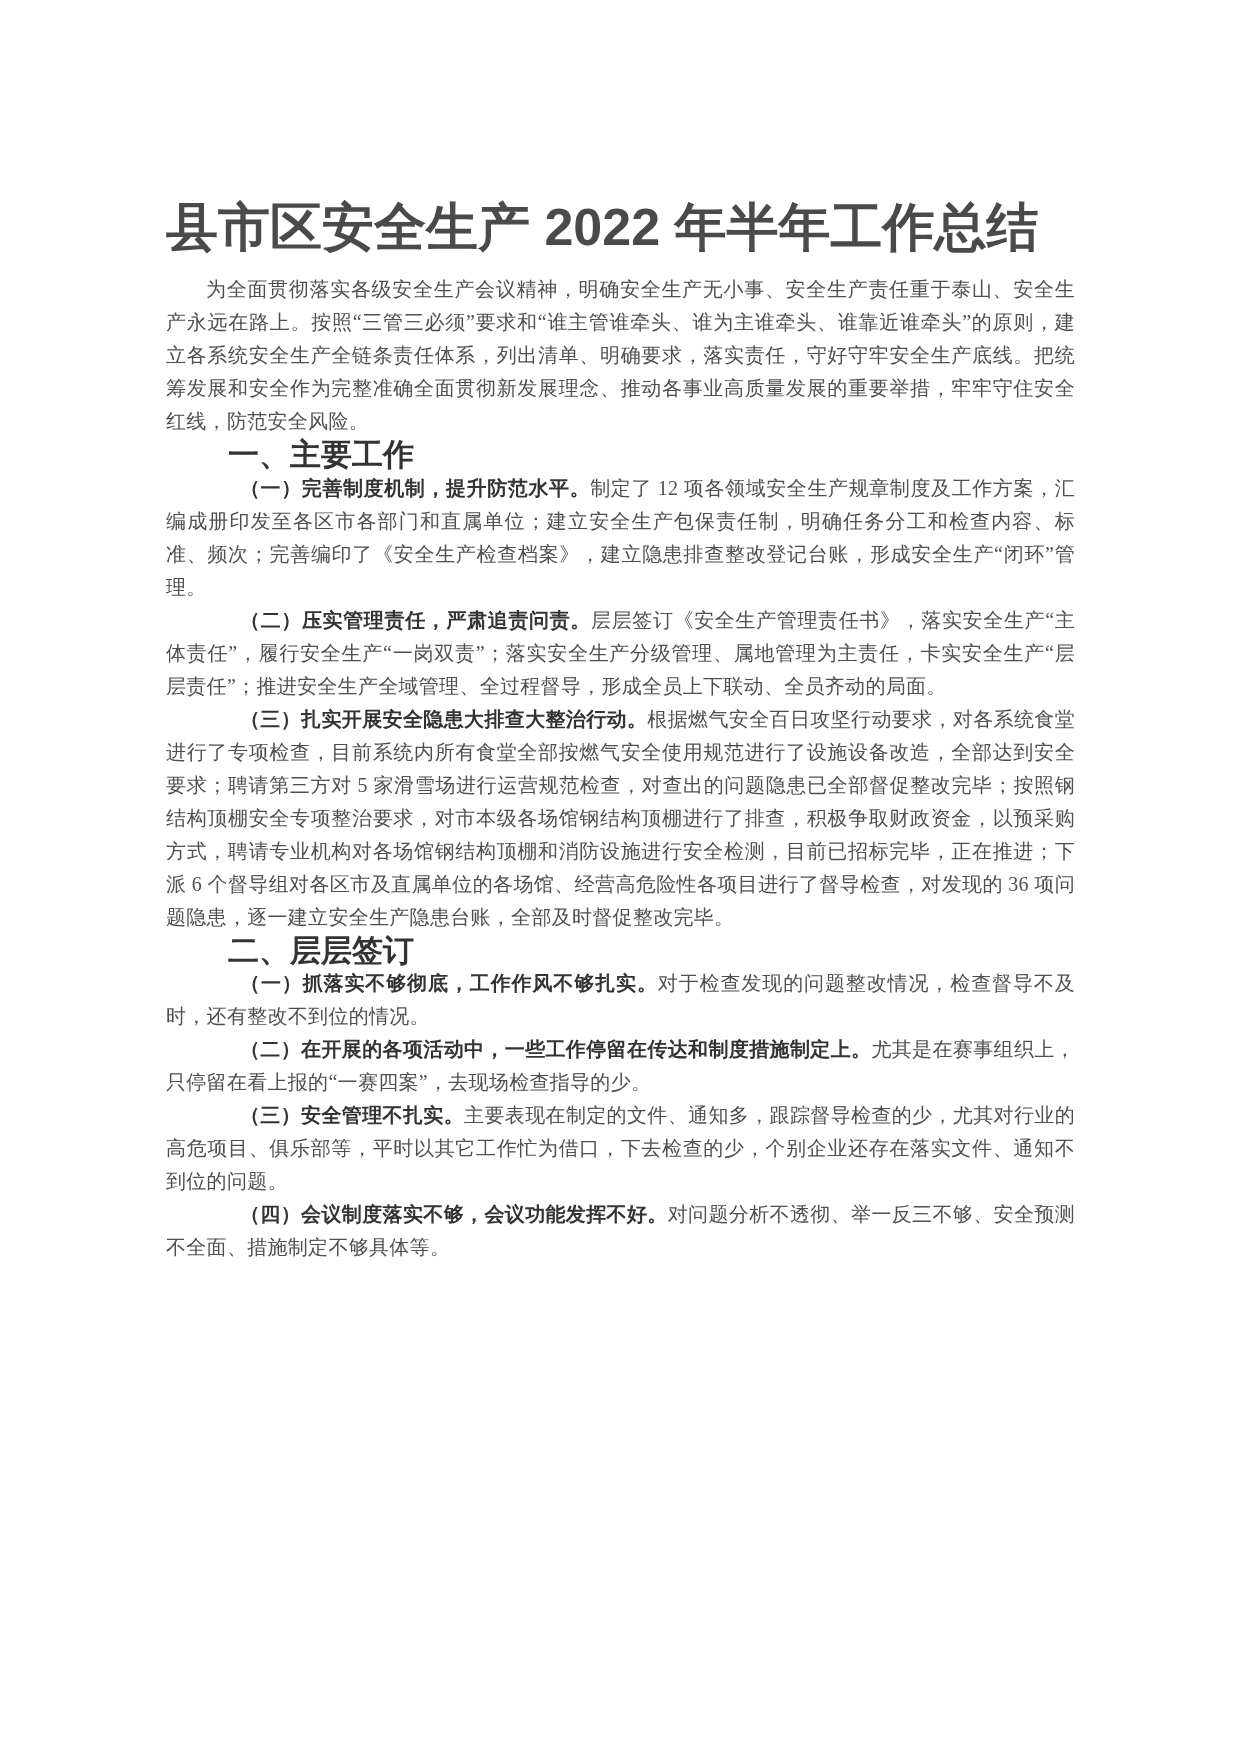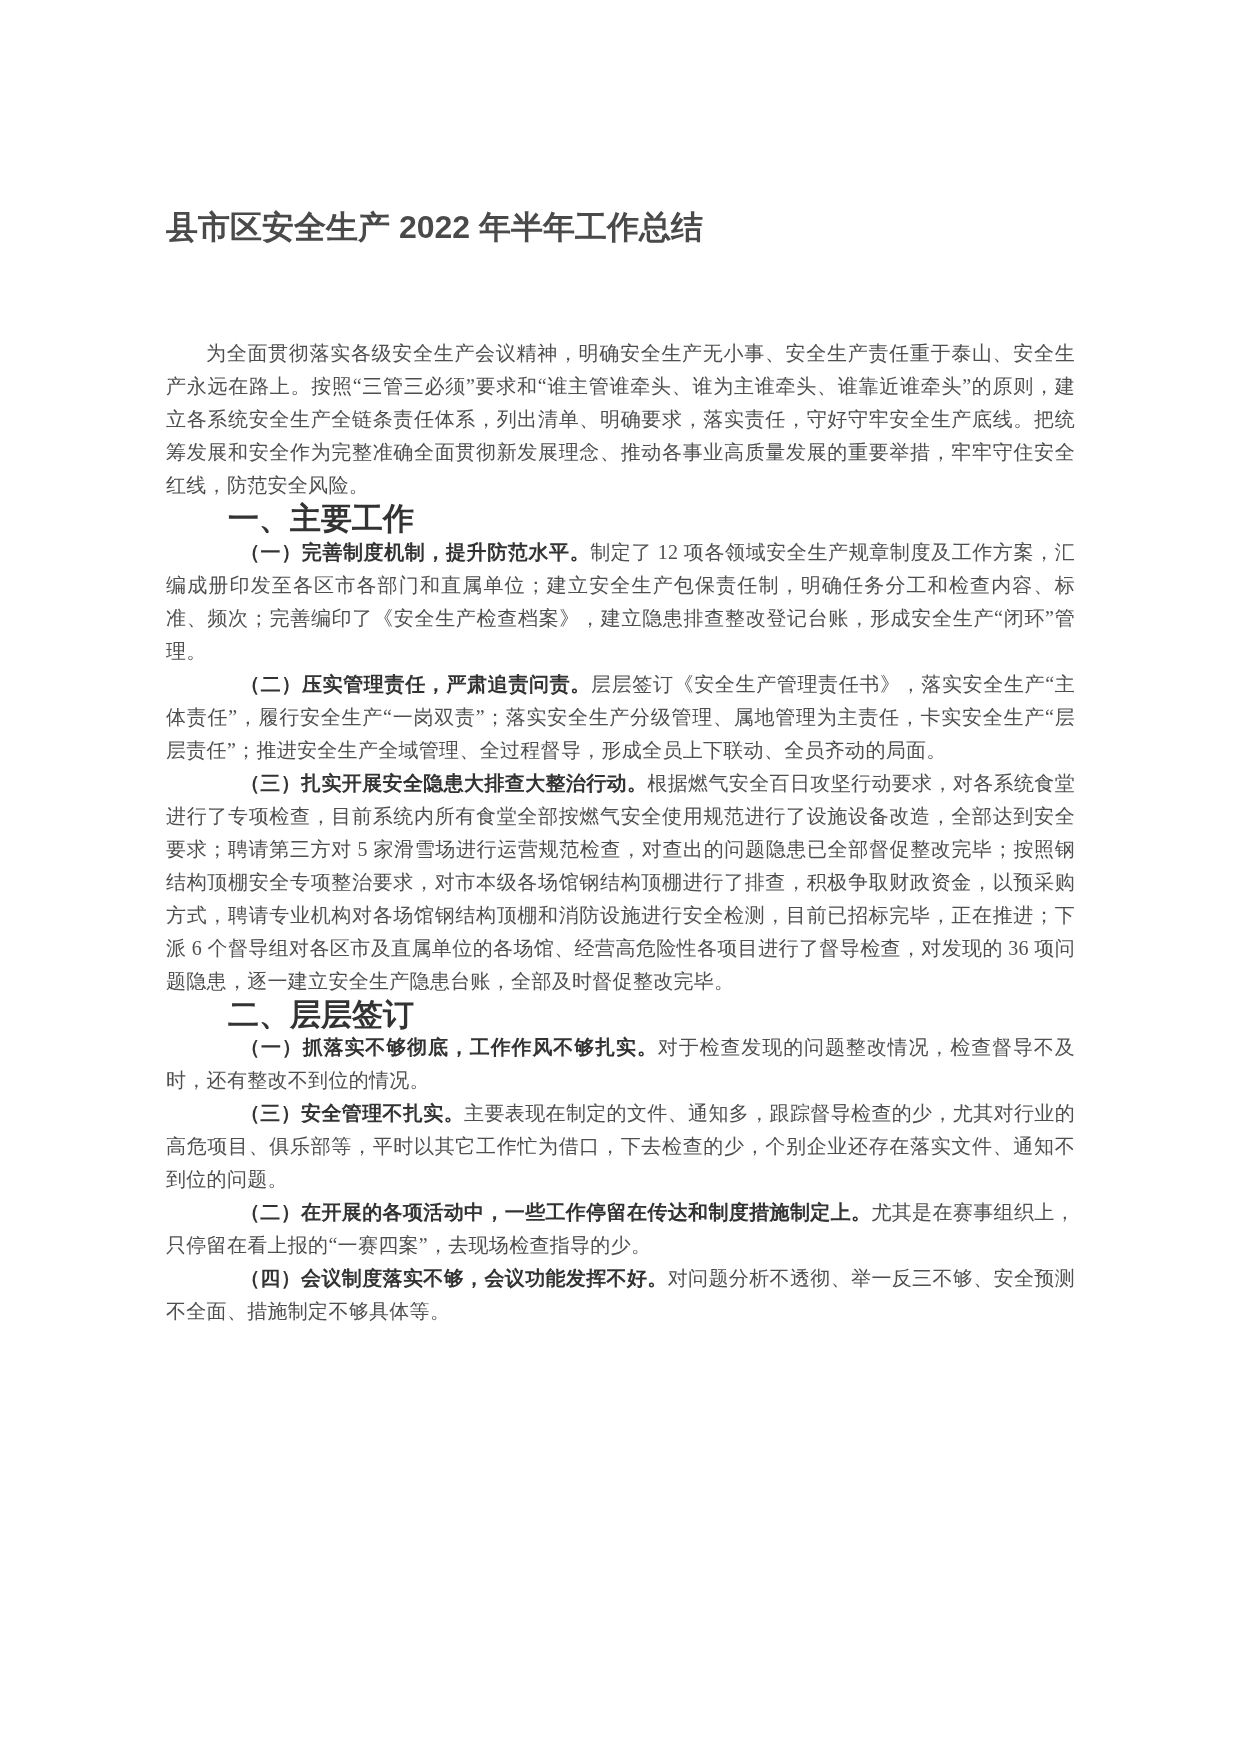--- a/index.html
+++ b/index.html
@@ -16,27 +16,27 @@
 
   .content {
     position: absolute;
     left: 166px;
     top: 205px;
     width: 909px;
   }
 
   .doc-title {
     font-family: "Liberation Sans", "DejaVu Sans", sans-serif;
-    font-size: 32px;
+    font-size: 52px;
     line-height: 44px;
     font-weight: 600;
     color: #4a4a4a;
     letter-spacing: 0px;
     white-space: nowrap;
-    margin-bottom: 88px;
+    margin-bottom: 24px;
   }
 
   .para {
     font-size: 20px;
     line-height: 33px;
     color: #4f4f4f;
     text-align: justify;
     text-indent: 2em;
     letter-spacing: 0.3px;
   }
@@ -73,20 +73,20 @@
 
     <p class="para"><span class="lead">（二）压实管理责任，严肃追责问责。</span><span>层层签订《安全生产管理责任书》，落实安全生产“主体责任”，履行安全生产“一岗双责”；落实安全生产分级管理、属地管理为主责任，卡实安全生产“层层责任”；推进安全生产全域管理、全过程督导，形成全员上下联动、全员齐动的局面。</span></p>
 
     <p class="para"><span class="lead">（三）扎实开展安全隐患大排查大整治行动。</span><span>根据燃气安全百日攻坚行动要求，对各系统食堂进行了专项检查，目前系统内所有食堂全部按燃气安全使用规范进行了设施设备改造，全部达到安全要求；聘请第三方对 5 家滑雪场进行运营规范检查，对查出的问题隐患已全部督促整改完毕；按照钢结构顶棚安全专项整治要求，对市本级各场馆钢结构顶棚进行了排查，积极争取财政资金，以预采购方式，聘请专业机构对各场馆钢结构顶棚和消防设施进行安全检测，目前已招标完毕，正在推进；下派 6 个督导组对各区市及直属单位的各场馆、经营高危险性各项目进行了督导检查，对发现的 36 项问题隐患，逐一建立安全生产隐患台账，全部及时督促整改完毕。</span></p>
 
 
     <p class="heading">二、层层签订</p>
 
     <p class="para"><span class="lead">（一）抓落实不够彻底，工作作风不够扎实。</span><span>对于检查发现的问题整改情况，检查督导不及时，还有整改不到位的情况。</span></p>
 
+    <p class="para"><span class="lead">（二）在开展的各项活动中，一些工作停留在传达和制度措施制定上。</span><span>尤其是在赛事组织上，只停留在看上报的“一赛四案”，去现场检查指导的少。</span></p>
+
     <p class="para"><span class="lead">（三）安全管理不扎实。</span><span>主要表现在制定的文件、通知多，跟踪督导检查的少，尤其对行业的高危项目、俱乐部等，平时以其它工作忙为借口，下去检查的少，个别企业还存在落实文件、通知不到位的问题。</span></p>
-
-    <p class="para"><span class="lead">（二）在开展的各项活动中，一些工作停留在传达和制度措施制定上。</span><span>尤其是在赛事组织上，只停留在看上报的“一赛四案”，去现场检查指导的少。</span></p>
 
     <p class="para"><span class="lead">（四）会议制度落实不够，会议功能发挥不好。</span><span>对问题分析不透彻、举一反三不够、安全预测不全面、措施制定不够具体等。</span></p>
 
   </div>
 </div>
 
 </body></html>

